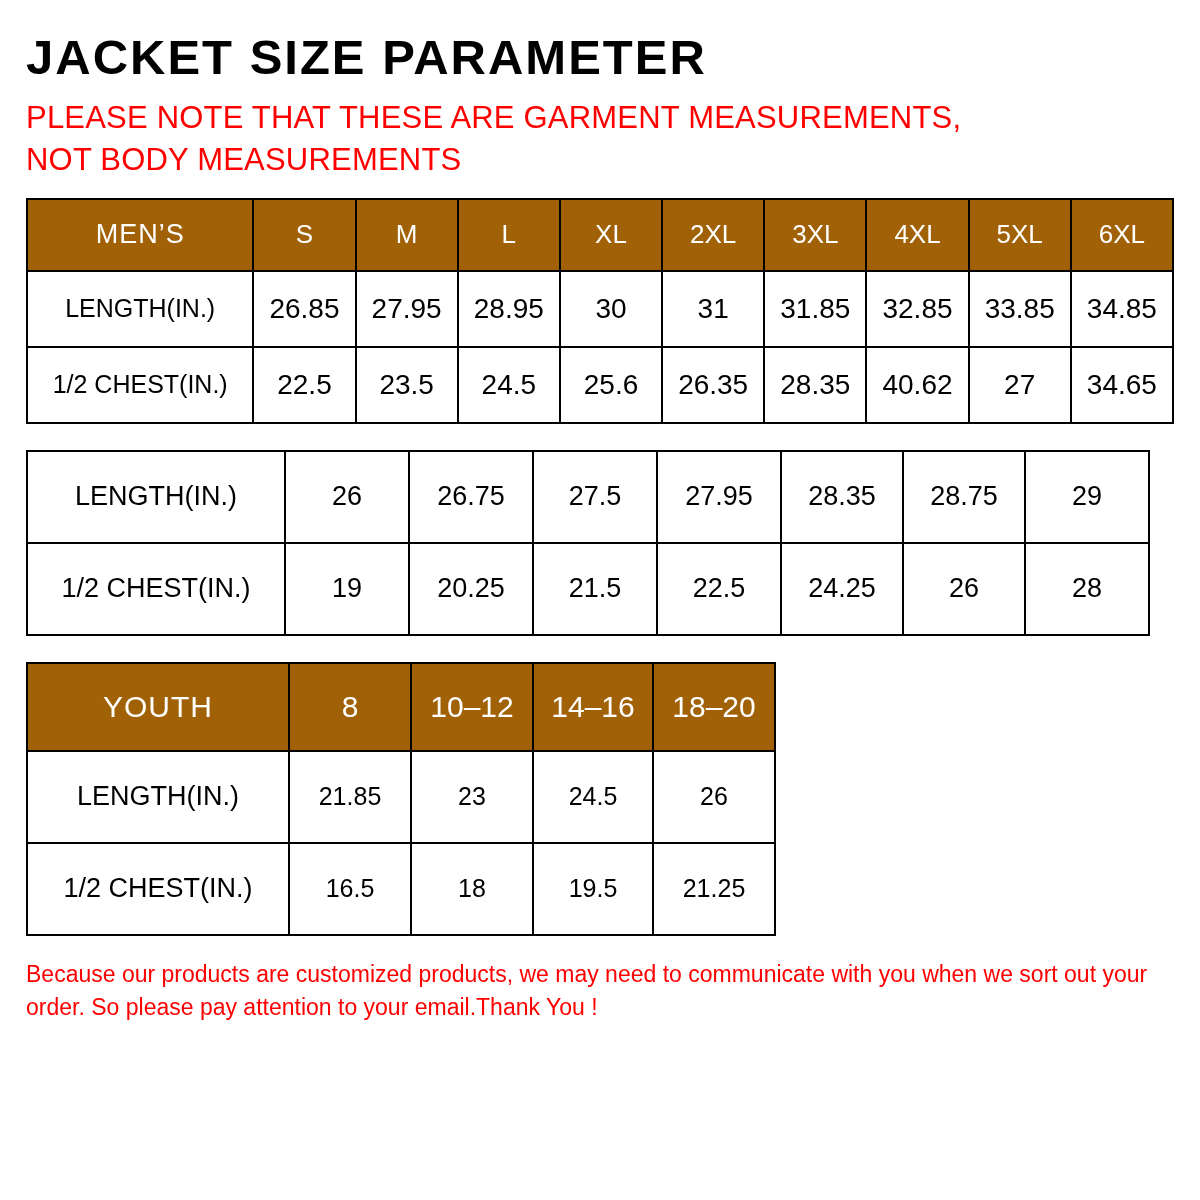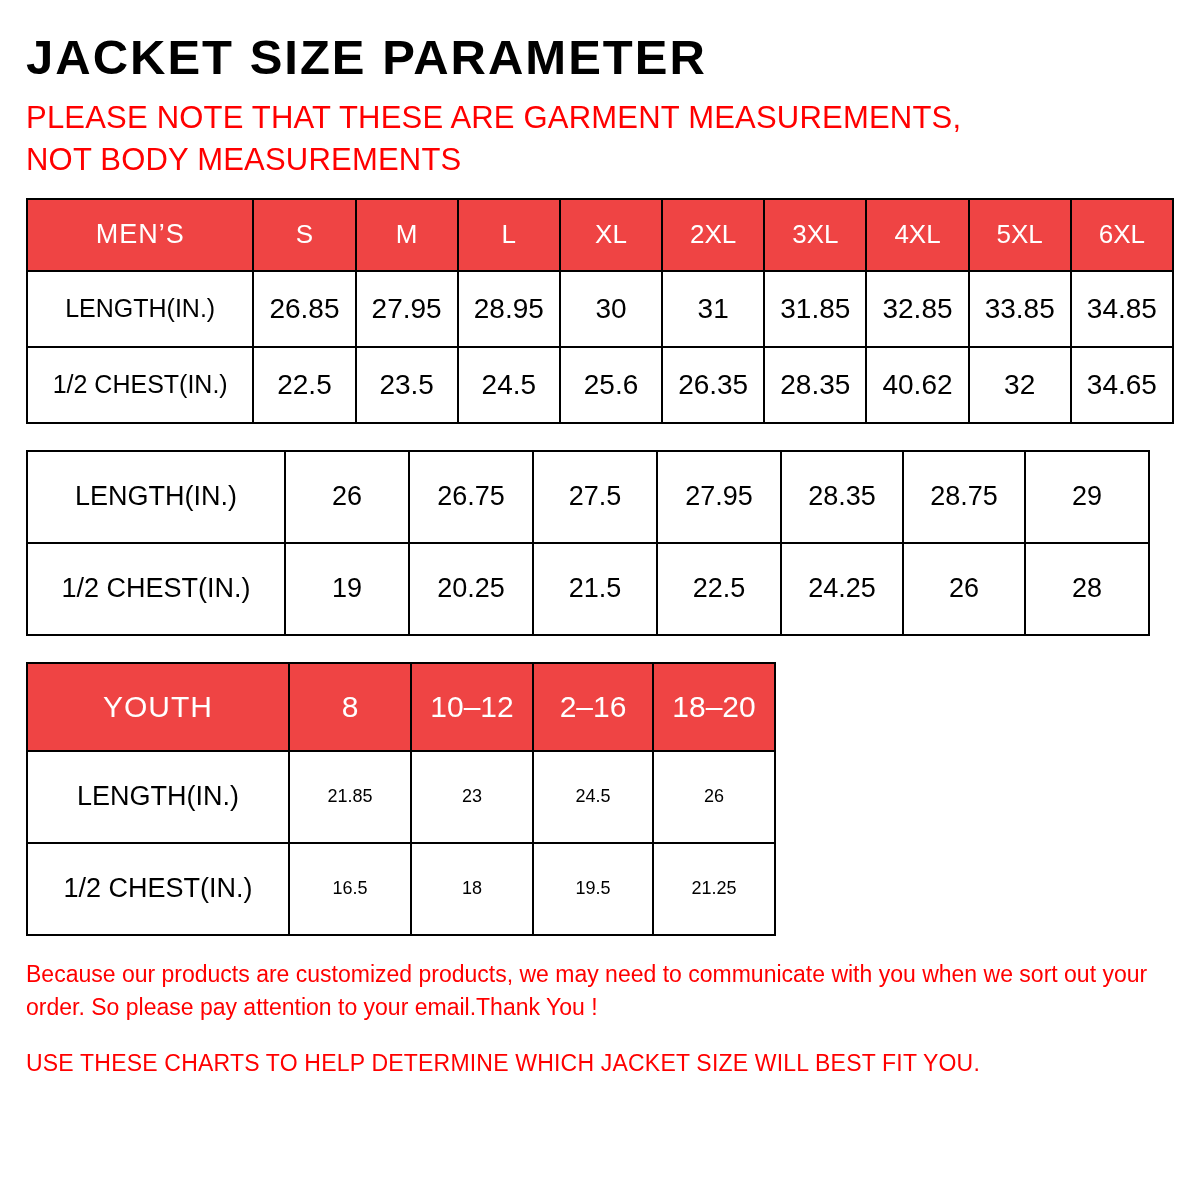--- a/index.html
+++ b/index.html
@@ -42,21 +42,21 @@
     table-layout: fixed;
   }
   table td, table th {
     border: 2px solid #000000;
     text-align: center;
     vertical-align: middle;
     font-weight: normal;
     background: #ffffff;
   }
   .hdr td, .hdr th {
-    background: #ef4444;
+    background: #a16207;
     color: #ffffff;
   }
   
   #mens-table {
     width: 1148px;
     margin-bottom: 26px;
   }
   #mens-table .hdr td { height: 68px; font-size: 26px; }
   #mens-table td { height: 72px; font-size: 28px; }
   #mens-table .label { font-size: 25px; }
@@ -71,21 +71,21 @@
   #womens-table td { height: 88px; font-size: 27px; }
   #womens-table .label { font-size: 27px; }
   #womens-table .hdr .label { font-size: 30px; letter-spacing: 1px; }
 
   
   #youth-table {
     width: 748px;
     margin-bottom: 22px;
   }
   #youth-table .hdr td { height: 84px; font-size: 30px; }
-  #youth-table td { height: 88px; font-size: 18px; }
+  #youth-table td { height: 88px; font-size: 25px; }
   #youth-table .label { font-size: 27px; }
   #youth-table .hdr .label { font-size: 30px; letter-spacing: 1px; }
 
   .footer1 {
     color: #ff0000;
     font-size: 23px;
     line-height: 1.45;
     margin-top: 16px;
     max-width: 1140px;
   }
@@ -146,21 +146,21 @@
       </tr>
       <tr>
         <td class="label">1/2 CHEST(IN.)</td>
         <td>22.5</td>
         <td>23.5</td>
         <td>24.5</td>
         <td>25.6</td>
         <td>26.35</td>
         <td>28.35</td>
         <td>40.62</td>
-        <td>32</td>
+        <td>27</td>
         <td>34.65</td>
       </tr>
     </tbody>
   </table>
 
   <table id="womens-table">
     <colgroup>
       <col style="width:258px">
         <col style="width:124px">
         <col style="width:124px">
@@ -200,36 +200,35 @@
         <col style="width:122px">
         <col style="width:122px">
         <col style="width:120px">
         <col style="width:122px">
     </colgroup>
     <tbody>
       <tr class="hdr">
         <td class="label">YOUTH</td>
         <td>8</td>
         <td>10–12</td>
-        <td>2–16</td>
+        <td>14–16</td>
         <td>18–20</td>
       </tr>
       <tr>
         <td class="label">LENGTH(IN.)</td>
         <td>21.85</td>
         <td>23</td>
         <td>24.5</td>
         <td>26</td>
       </tr>
       <tr>
         <td class="label">1/2 CHEST(IN.)</td>
         <td>16.5</td>
         <td>18</td>
         <td>19.5</td>
         <td>21.25</td>
       </tr>
     </tbody>
   </table>
 
   <div class="footer1">Because our products are customized products, we may need to communicate with you when we sort out your order. So please pay attention to your email.Thank You !</div>
-  <div class="footer2">USE THESE CHARTS TO HELP DETERMINE WHICH JACKET SIZE WILL BEST FIT YOU.</div>
 
 </div>
 
 </body></html>

